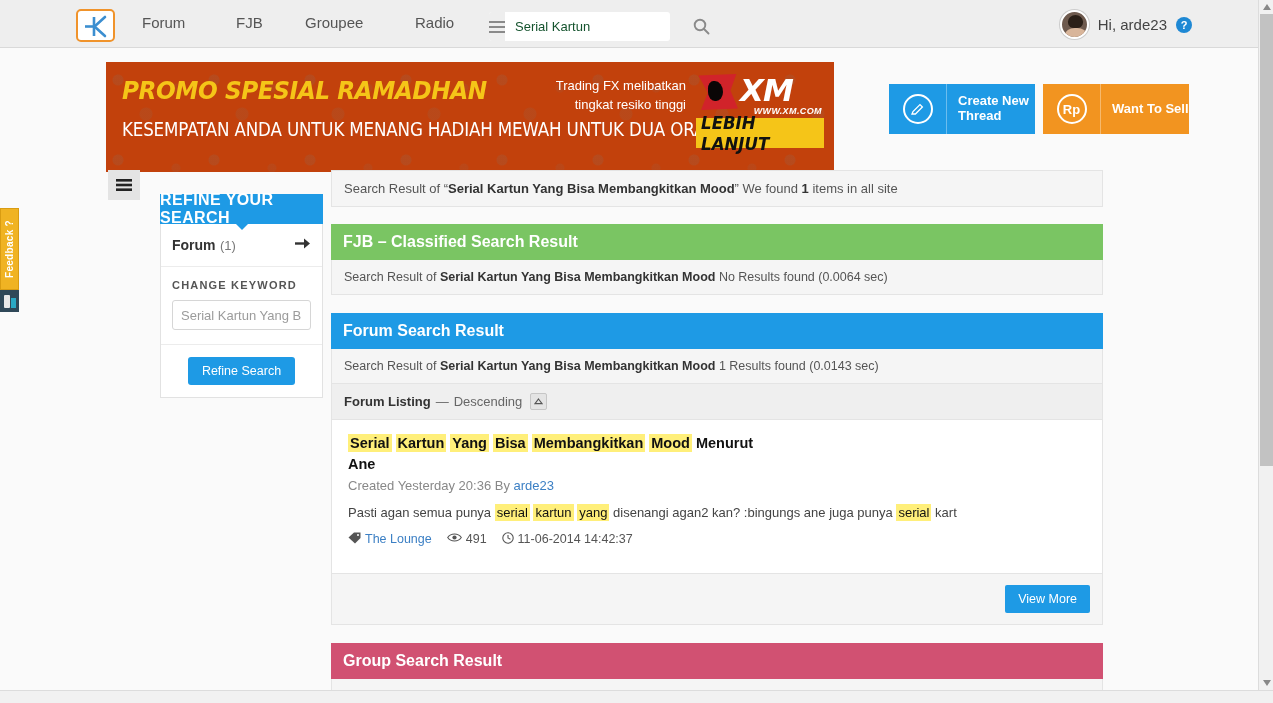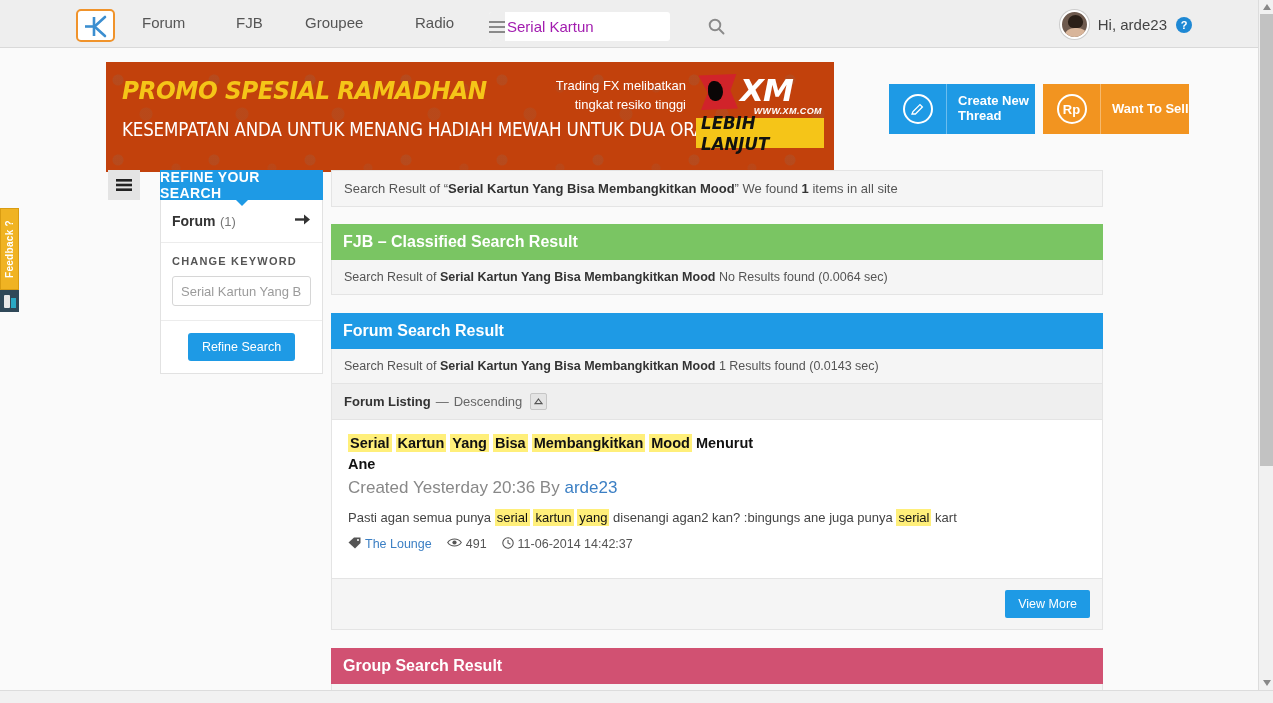--- a/index.html
+++ b/index.html
@@ -78,21 +78,21 @@
     display: flex; align-items: center;
   }
   #search-menu-btn {
     width: 35px; height: 29px;
     background: #eeeeee;
     display: flex; align-items: center; justify-content: center;
     cursor: pointer; border-radius: 3px 0 0 3px;
   }
   #search-input {
     flex: 1; border: 0; outline: none; background: transparent;
-    font-size: 15px; color: #a21caf; padding-left: 2px;
+    font-size: 13px; color: #14532d; padding-left: 10px;
     font-family: "Liberation Sans", sans-serif;
   }
   #search-input::placeholder { color: #9b9b9b; }
   #search-go { width: 34px; display:flex; align-items:center; justify-content:center; cursor:pointer;}
 
   #user-area {
     position: absolute; right: 66px; top: 10px;
     display: flex; align-items: center; gap: 9px; cursor: pointer;
   }
   #avatar {
@@ -216,23 +216,23 @@
     display: flex; align-items: center; justify-content: center;
     cursor: pointer;
   }
 
   #refine-panel {
     position: absolute; left: 160px; top: 170px;
     width: 163px;
   }
   #refine-head {
     height: 30px; background: #1e9ae5;
-    color: #fff; font-size: 14px; font-weight: bold; letter-spacing: .4px;
-    display: flex; align-items: center; justify-content: center;
-    cursor: pointer; position: relative;
+    color: #fff; font-size: 16px; font-weight: bold; letter-spacing: .4px;
+    display: flex; align-items: center; justify-content: center;
+    cursor: pointer; position: relative; margin-top: 24px;
   }
   #refine-head::after {
     content: ""; position: absolute; left: 50%; top: 30px;
     margin-left: -6px; border: 6px solid transparent; border-top-color: #1e9ae5;
   }
   #refine-body { background: #fff; border: 1px solid #e2e2e2; border-top: 0; }
   #forum-row {
     display: flex; align-items: center; justify-content: space-between;
     padding: 12px 11px; border-bottom: 1px solid #ececec; cursor: pointer;
   }
@@ -291,21 +291,21 @@
     display: inline-flex; align-items: center; justify-content: center;
     cursor: pointer; margin-left: 3px;
   }
 
   .result-item { background: #fff; padding: 13px 16px 12px; }
   .result-title {
     font-size: 14.5px; font-weight: bold; color: #111;
     line-height: 1.45; max-width: 430px;
   }
   mark.hl { background: #ffef7a; color: #111; padding: 1px 2px; }
-  .result-created { font-size: 17px; color: #888; margin-top: 3px; }
+  .result-created { font-size: 13px; color: #888; margin-top: 3px; }
   .result-created a { color: #3b7fc4; text-decoration: none; cursor: pointer; }
   .result-snippet { font-size: 13px; color: #444; margin-top: 10px; line-height: 1.5; }
   .result-meta {
     margin-top: 9px; font-size: 12.5px; color: #555;
     display: flex; align-items: center; gap: 6px;
   }
   .result-meta a { color: #3b7fc4; text-decoration: none; cursor: pointer; }
   .meta-group { display: inline-flex; align-items: center; gap: 4px; margin-right: 9px; }
 
   .viewmore-bar {

